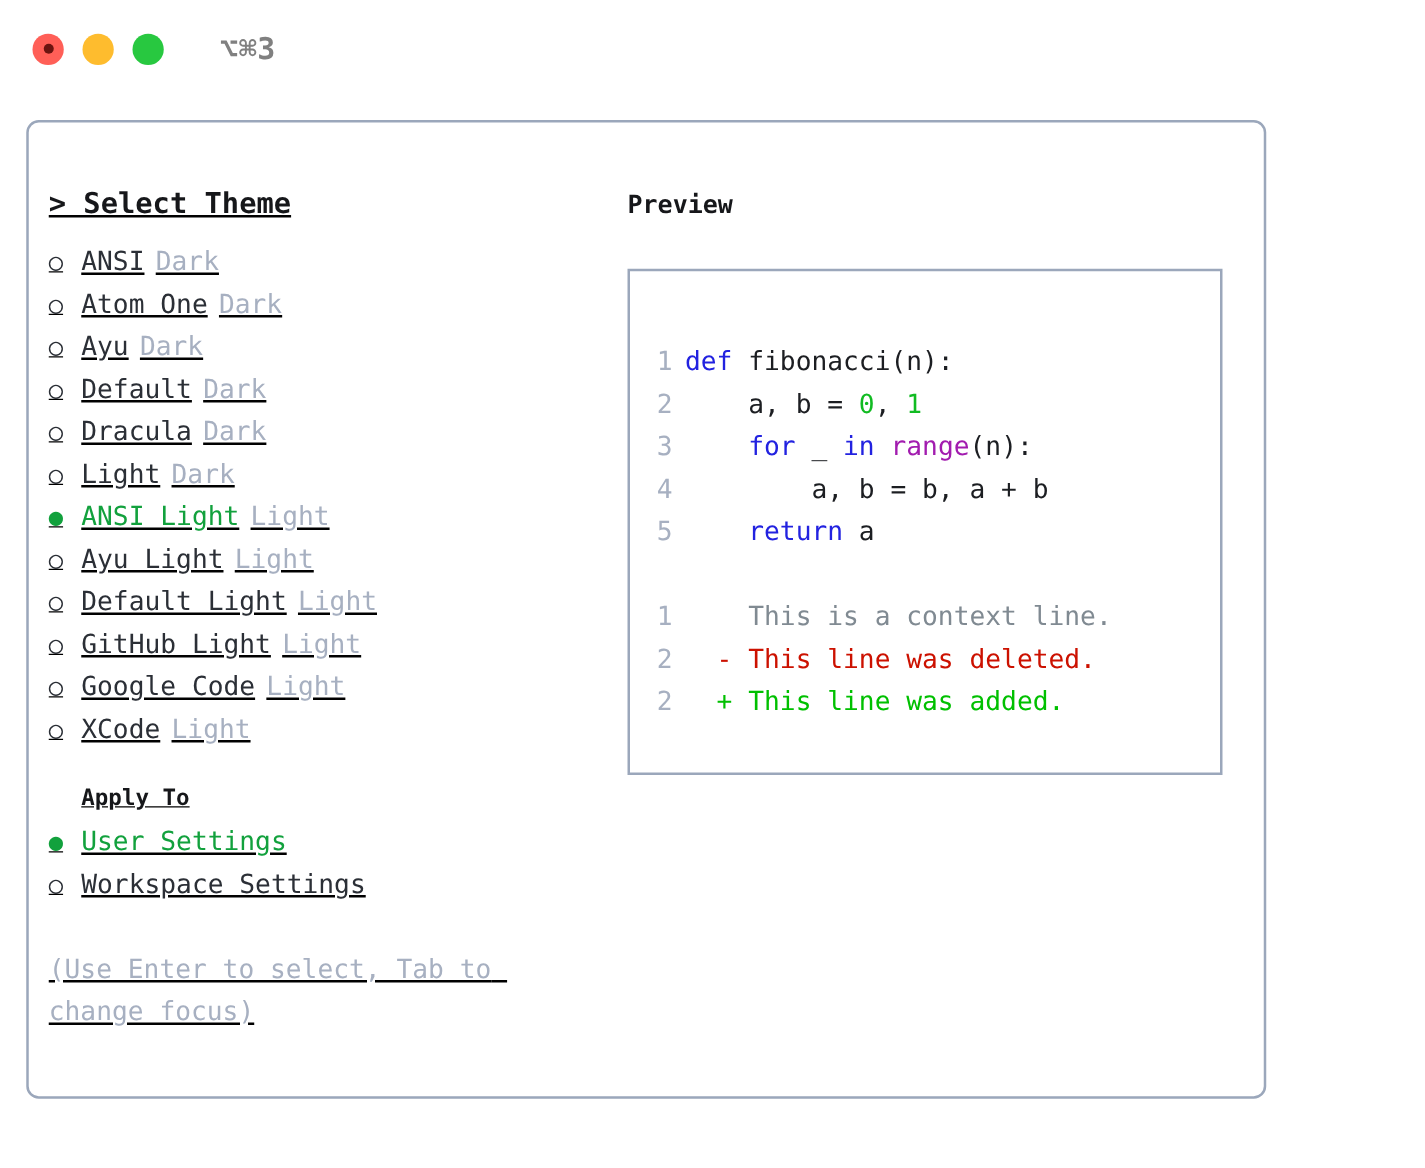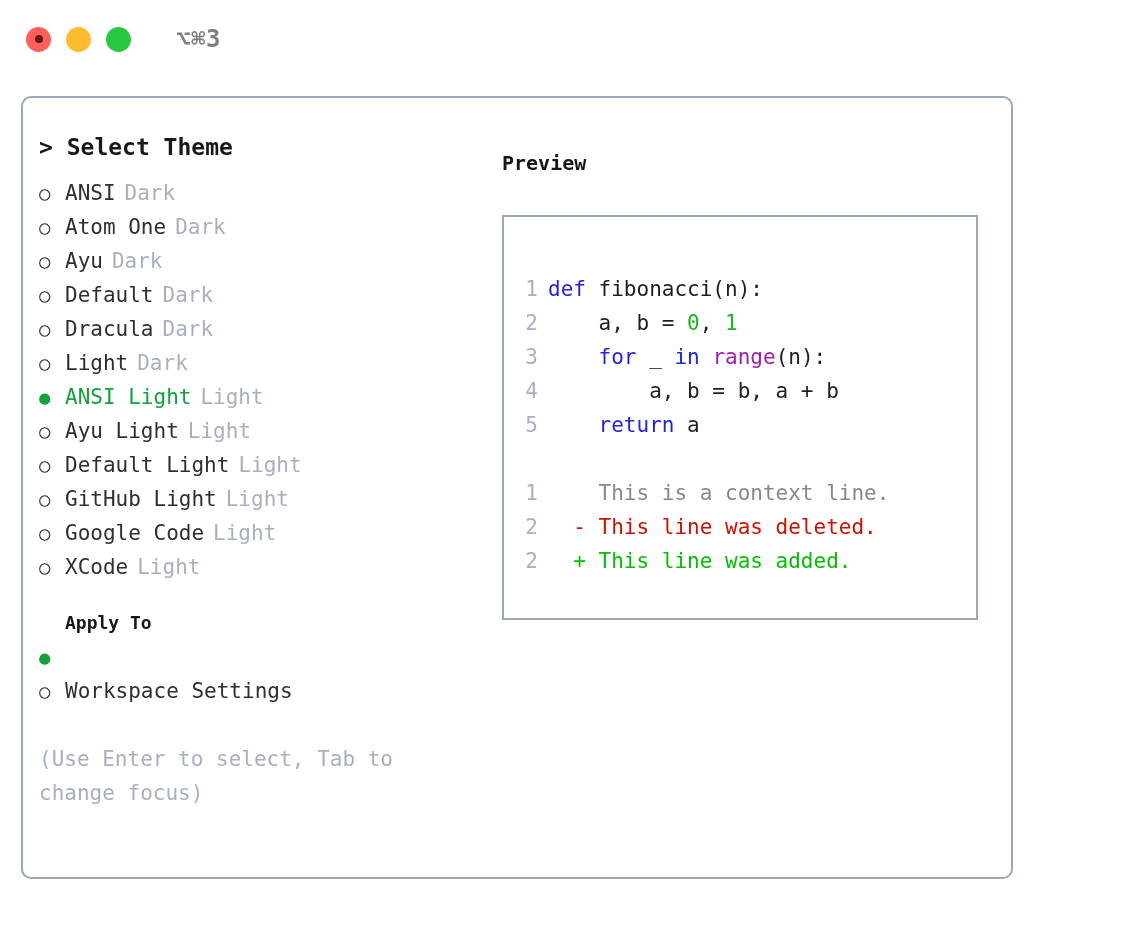--- a/index.html
+++ b/index.html
@@ -73,22 +73,23 @@
     border: 2px solid #9ba7bb;
     border-radius: 10px;
     background: #ffffff;
     box-sizing: border-box;
   }
 
   
   #left-col {
     position: absolute;
     left: 16px;
-    top: 32px;
+    top: 48px;
     width: 430px;
+    text-decoration: underline;
   }
 
   .panel-heading {
     font-size: 23px;
     font-weight: 700;
     color: #16171a;
     line-height: 34px;
     white-space: pre;
   }
 
@@ -213,21 +214,21 @@
           <div class="opt-row"><span class="opt-bullet">○</span><span class="opt-label">Default Light</span><span class="opt-tag">Light</span></div>
           <div class="opt-row"><span class="opt-bullet">○</span><span class="opt-label">GitHub Light</span><span class="opt-tag">Light</span></div>
           <div class="opt-row"><span class="opt-bullet">○</span><span class="opt-label">Google Code</span><span class="opt-tag">Light</span></div>
           <div class="opt-row"><span class="opt-bullet">○</span><span class="opt-label">XCode</span><span class="opt-tag">Light</span></div>
         </div>
 
       <div class="spacer-row"></div>
 
       <div class="section-heading">Apply To</div>
       <div id="apply-list">
-          <div class="opt-row selected"><span class="opt-bullet">●</span></div>
+          <div class="opt-row selected"><span class="opt-bullet">●</span><span class="opt-label">User Settings</span></div>
           <div class="opt-row"><span class="opt-bullet">○</span><span class="opt-label">Workspace Settings</span></div>
         </div>
 
       <div id="hint">(Use Enter to select, Tab to change focus)</div>
     </div>
 
     <div id="right-col">
       <div id="preview-title">Preview</div>
       <div id="preview-box">
         <div id="code-block">

